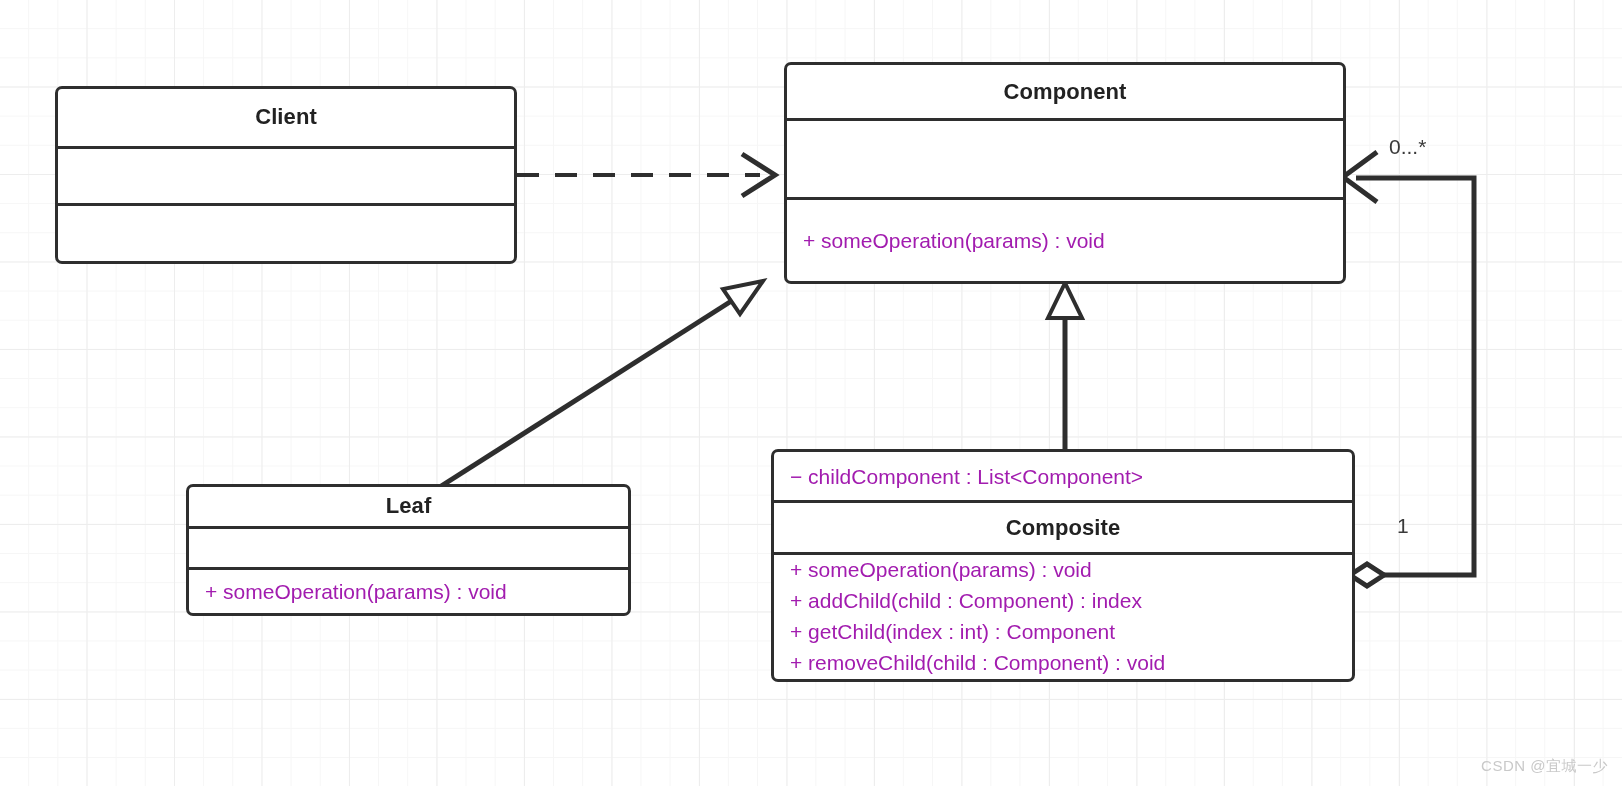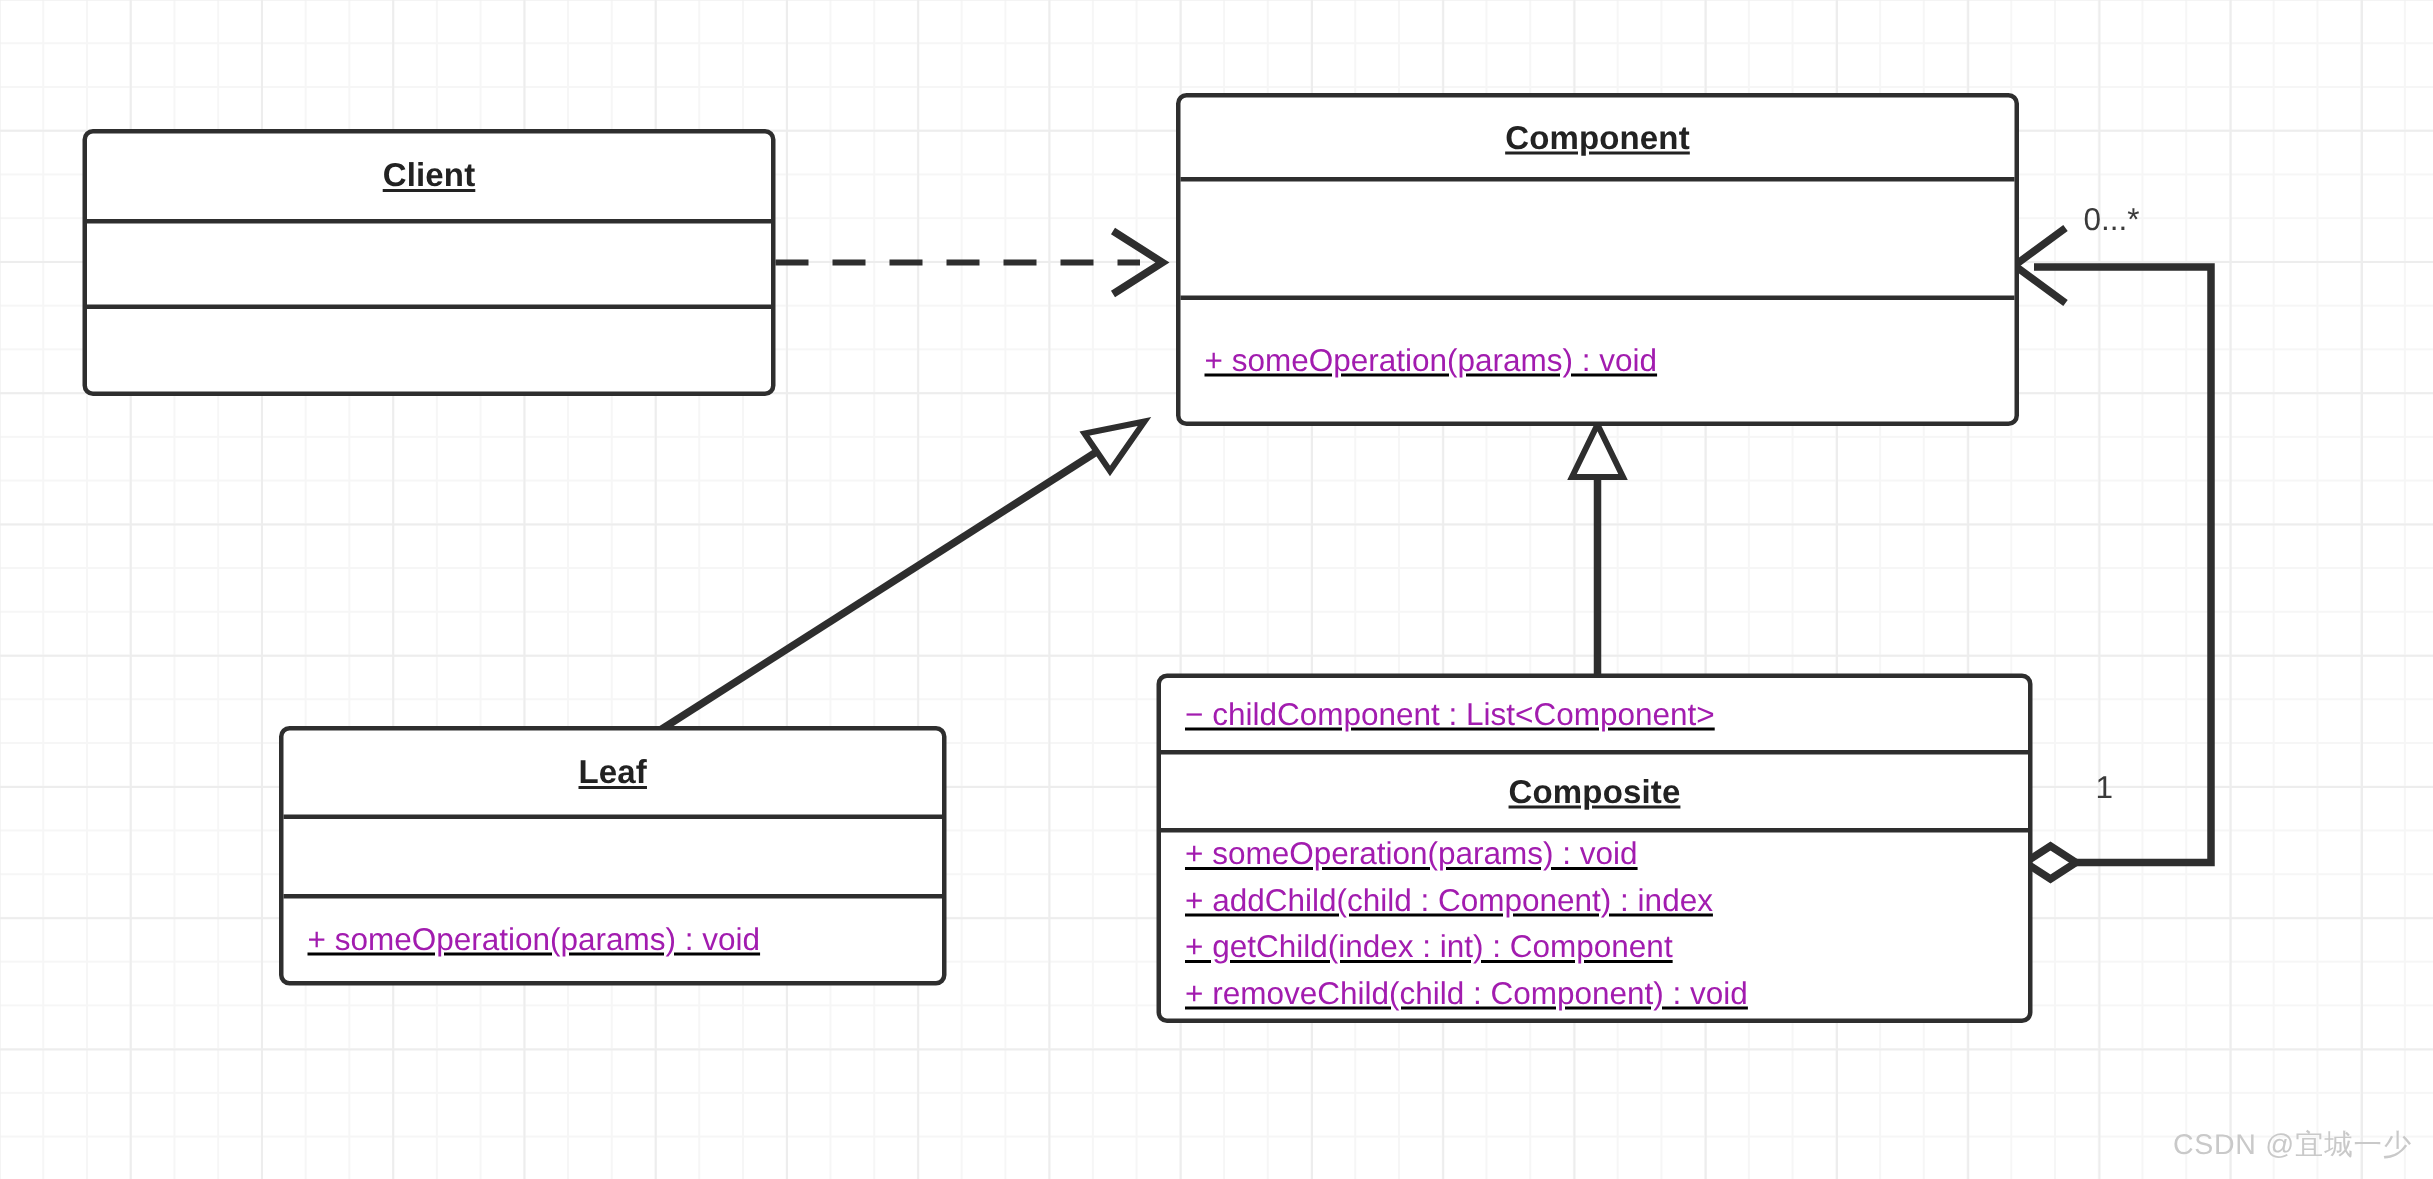--- a/index.html
+++ b/index.html
@@ -33,21 +33,20 @@
     background: #ffffff;
     border: 3px solid #2e2e2e;
     border-radius: 7px;
     display: flex;
     flex-direction: column;
     z-index: 5;
   }
   .compartment {
     box-sizing: border-box;
     position: relative;
-    text-decoration: underline;
   }
   .compartment + .compartment {
     border-top: 3px solid #2e2e2e;
   }
   .cls-title {
     display: flex;
     align-items: center;
     justify-content: center;
     font-size: 22px;
     font-weight: bold;
@@ -83,21 +82,21 @@
     font-size: 21px;
     color: #3a3a3a;
     z-index: 6;
     white-space: pre;
   }
 
   .watermark {
     position: absolute;
     right: 14px;
     bottom: 10px;
-    font-size: 19px;
+    font-size: 15px;
     color: #c9c9c9;
     letter-spacing: 0.5px;
     z-index: 7;
     white-space: pre;
   }
 </style>
 </head>
 <body>
 
 <div id="canvas">
@@ -144,21 +143,21 @@
   </div>
 
   <div class="uml-class" style="left:784px; top:62px; width:562px; height:222px;">
     <div class="compartment cls-title" style="height:55px;">Component</div>
     <div class="compartment cls-members empty-compartment" style="height:81px;"></div>
     <div class="compartment cls-members" style="height:86px;">
       <div class="member">+ someOperation(params) : void</div>
     </div>
   </div>
 
-  <div class="uml-class" style="left:186px; top:484px; width:445px; height:173px;">
+  <div class="uml-class" style="left:186px; top:484px; width:445px; height:132px;">
     <div class="compartment cls-title" style="height:56px;">Leaf</div>
     <div class="compartment cls-members empty-compartment" style="height:53px;"></div>
     <div class="compartment cls-members" style="height:58px;">
       <div class="member">+ someOperation(params) : void</div>
     </div>
   </div>
 
   <div class="uml-class" style="left:771px; top:449px; width:584px; height:233px;">
     <div class="compartment cls-members" style="height:48px;">
       <div class="member">− childComponent : List&lt;Component&gt;</div>

